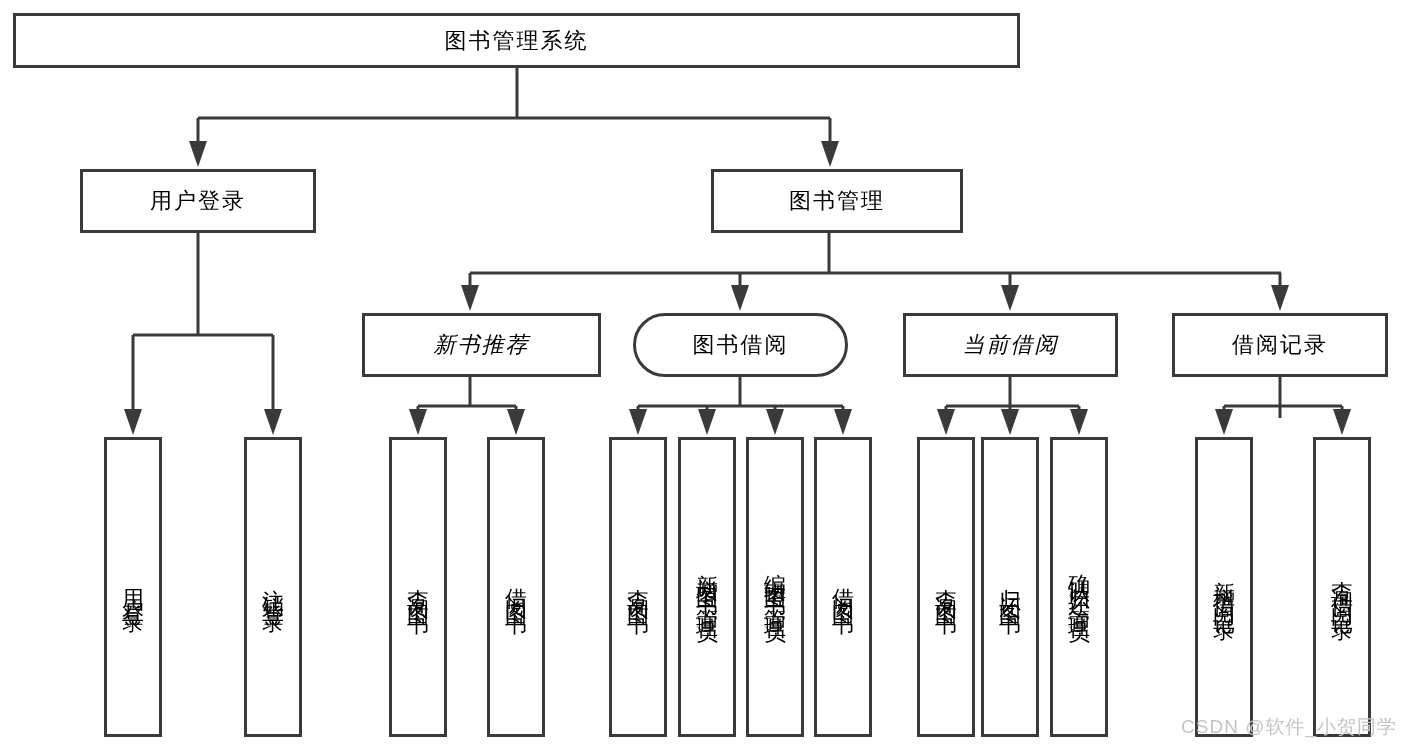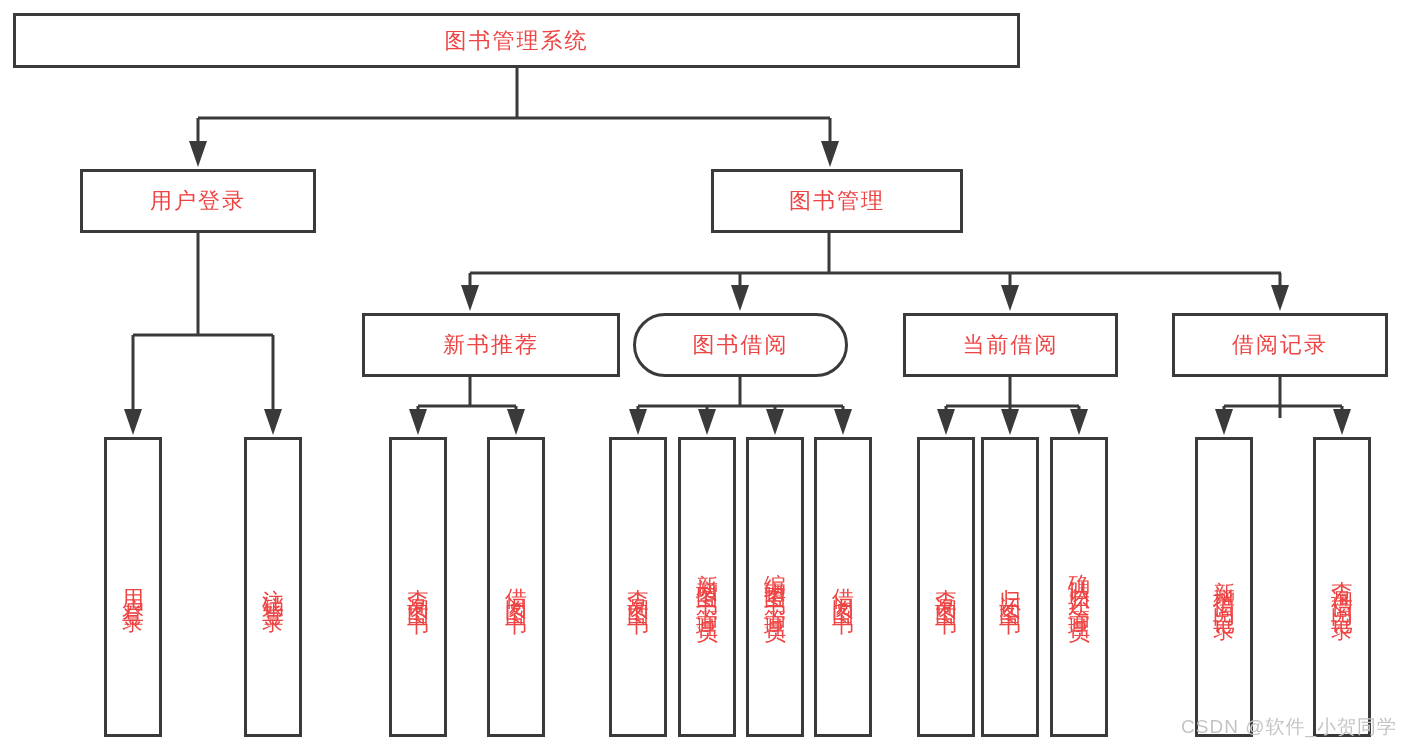--- a/index.html
+++ b/index.html
@@ -19,21 +19,21 @@
     position: absolute;
     left: 0; top: 0;
     width: 1405px; height: 747px;
     z-index: 0;
   }
   .node {
     position: absolute;
     box-sizing: border-box;
     border: 3px solid #3a3a3a;
     background: #ffffff;
-    color: #ef4444;
+    color: #000000;
     display: flex;
     align-items: center;
     justify-content: center;
     z-index: 1;
   }
   .h-node {
     font-size: 22px;
     letter-spacing: 2px;
     white-space: nowrap;
   }
@@ -105,23 +105,23 @@
       <polygon points="1215,409 1233,409 1224,435"></polygon>
       <polygon points="1333,409 1351,409 1342,435"></polygon>
     </g>
   </svg>
 
   <div class="node h-node" style="left:13px; top:13px; width:1007px; height:55px;">图书管理系统</div>
 
   <div class="node h-node" style="left:80px; top:169px; width:236px; height:64px;">用户登录</div>
   <div class="node h-node" style="left:711px; top:169px; width:252px; height:64px;">图书管理</div>
 
-  <div class="node h-node" style="left:362px; top:313px; width:258px; height:64px;">新书推荐</div>
+  <div class="node h-node" style="left:362px; top:313px; width:239px; height:64px;font-style:italic;">新书推荐</div>
   <div class="node h-node" style="left:633px; top:313px; width:215px; height:64px;border-radius:32px;">图书借阅</div>
-  <div class="node h-node" style="left:903px; top:313px; width:215px; height:64px;">当前借阅</div>
+  <div class="node h-node" style="left:903px; top:313px; width:215px; height:64px;font-style:italic;">当前借阅</div>
   <div class="node h-node" style="left:1172px; top:313px; width:216px; height:64px;">借阅记录</div>
 
   <div class="node v-node" style="left:104px; top:437px; width:58px; height:300px;">用户登录</div>
   <div class="node v-node" style="left:244px; top:437px; width:58px; height:300px;">注销登录</div>
 
   <div class="node v-node" style="left:389px; top:437px; width:58px; height:300px;">查询图书</div>
   <div class="node v-node" style="left:487px; top:437px; width:58px; height:300px;">借阅图书</div>
 
   <div class="node v-node" style="left:609px; top:437px; width:58px; height:300px;">查询图书</div>
   <div class="node v-node long" style="left:678px; top:437px; width:58px; height:300px;">新增图书（管理员）</div>

